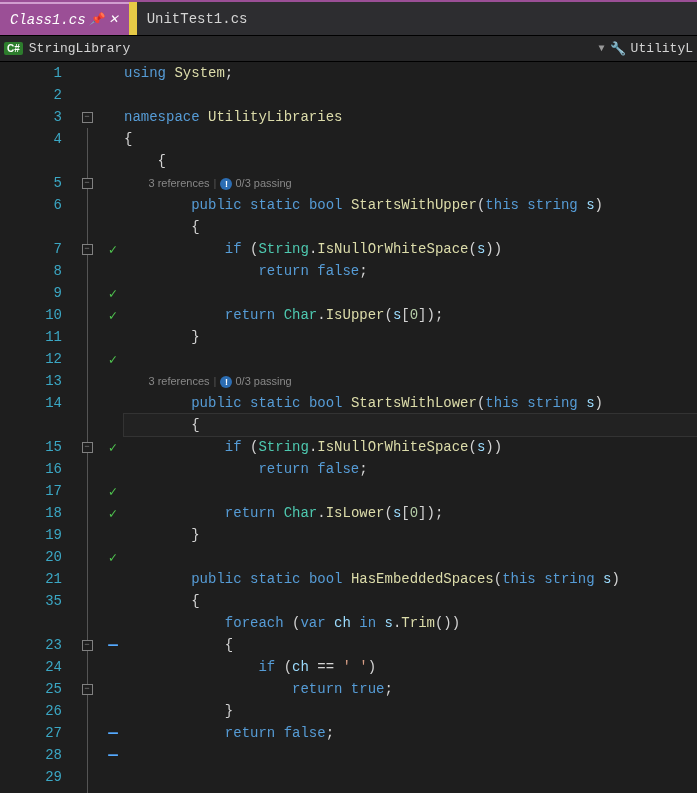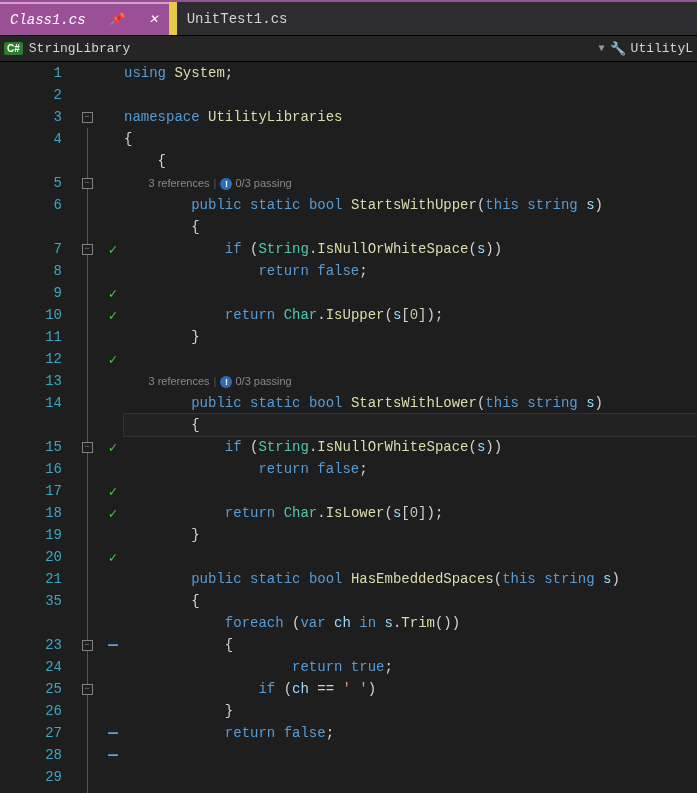--- a/index.html
+++ b/index.html
@@ -17,21 +17,21 @@
     display: flex;
     background: #2d2d30;
     height: 34px;
     align-items: stretch;
     border-bottom: 1px solid #000;
   }
   .tab {
     display: flex;
     align-items: center;
     padding: 0 10px;
-    gap: 24px;
+    gap: 4px;
     color: #d4d4d4;
     cursor: pointer;
     justify-content: flex-end;
   }
   .tab.active {
     background: #9b4f96;
     color: #fff;
     border-top: 2px solid #d19ecf;
     font-style: italic;
   }
@@ -442,19 +442,19 @@
     <div class="code-line">            <span class="kw">if</span> <span class="punc">(</span><span class="type">String</span><span class="punc">.</span><span class="ident">IsNullOrWhiteSpace</span><span class="punc">(</span><span class="var">s</span><span class="punc">))</span></div>
     <div class="code-line">                <span class="kw">return</span> <span class="kw">false</span><span class="punc">;</span></div>
     <div class="code-line"></div>
     <div class="code-line">            <span class="kw">return</span> <span class="type">Char</span><span class="punc">.</span><span class="ident">IsLower</span><span class="punc">(</span><span class="var">s</span><span class="punc">[</span><span class="num">0</span><span class="punc">]);</span></div>
     <div class="code-line">        <span class="punc">}</span></div>
     <div class="code-line"></div>
     <div class="code-line">        <span class="kw">public</span> <span class="kw">static</span> <span class="kw">bool</span> <span class="ident">HasEmbeddedSpaces</span><span class="punc">(</span><span class="kw">this</span> <span class="kw">string</span> <span class="var">s</span><span class="punc">)</span></div>
     <div class="code-line">        <span class="punc">{</span></div>
     <div class="code-line">            <span class="kw">foreach</span> <span class="punc">(</span><span class="kw">var</span> <span class="var">ch</span> <span class="kw">in</span> <span class="var">s</span><span class="punc">.</span><span class="ident">Trim</span><span class="punc">())</span></div>
     <div class="code-line">            <span class="punc">{</span></div>
+    <div class="code-line">                <span class="kw">if</span> <span class="punc">(</span><span class="var">ch</span> <span class="punc">==</span> <span class="str">' '</span><span class="punc">)</span></div>
     <div class="code-line">                    <span class="kw">return</span> <span class="kw">true</span><span class="punc">;</span></div>
-    <div class="code-line">                <span class="kw">if</span> <span class="punc">(</span><span class="var">ch</span> <span class="punc">==</span> <span class="str">' '</span><span class="punc">)</span></div>
     <div class="code-line">            <span class="punc">}</span></div>
     <div class="code-line">            <span class="kw">return</span> <span class="kw">false</span><span class="punc">;</span></div>
 
   </div>
 </div>
 
 </body></html>

